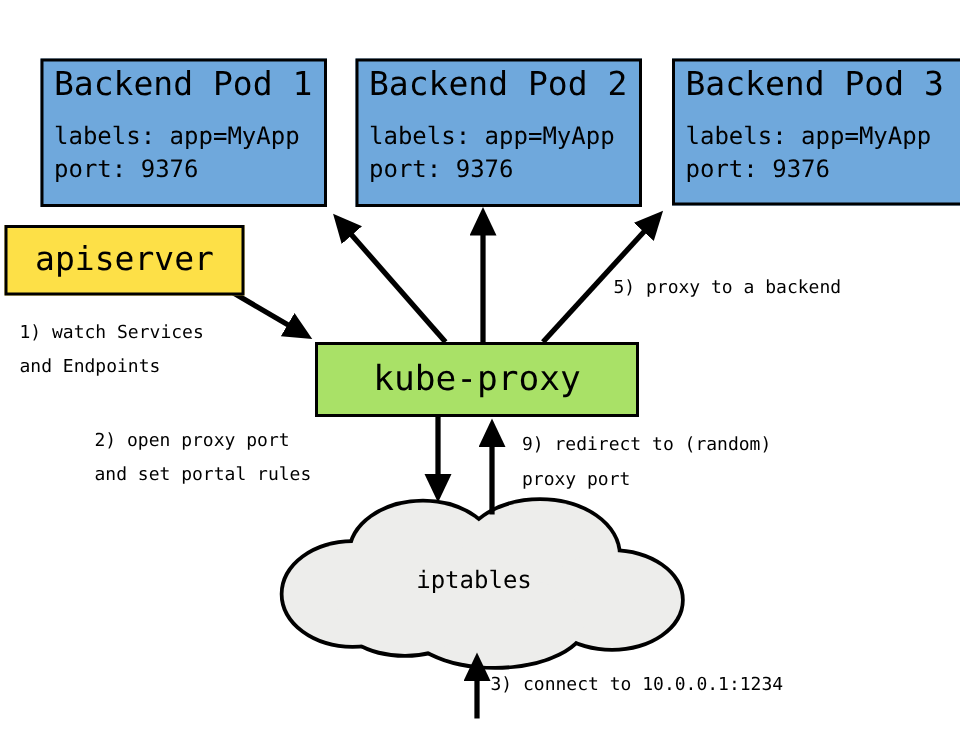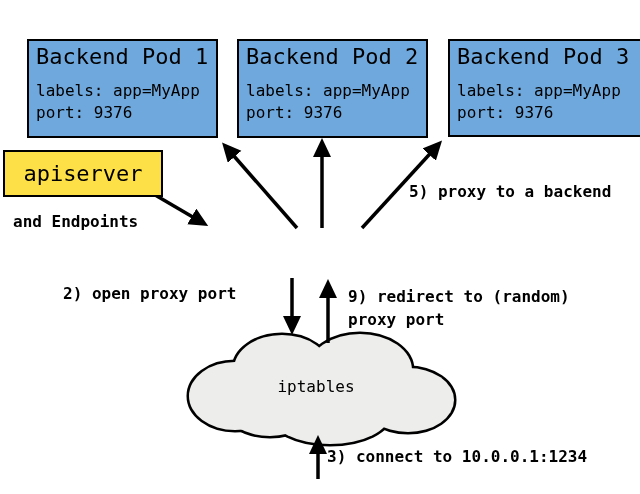--- a/index.html
+++ b/index.html
@@ -62,22 +62,22 @@
   }
   #client-box {
     left: 222px; top: 443px;
     width: 193px; height: 50px;
     background: #ecc47c;
     display: flex; align-items: center; justify-content: center;
     font-size: 24px;
   }
   .step-label {
     position: absolute;
-    font-size: 16px;
-    font-weight: bold;
+    font-size: 12px;
+    font-weight: normal;
     line-height: 23px;
     white-space: nowrap;
   }
   #step1-label { left: 13px;  top: 174px; }
   #step2-label { left: 63px;  top: 246px; }
   #step3-label { left: 327px; top: 409px; }
   #step4-label { left: 348px; top: 249px; }
   #step5-label { left: 409px; top: 144px; }
   #iptables-label {
     position: absolute;
@@ -144,30 +144,35 @@
   <div class="node pod" style="left:448px; top:3px; width:205px; height:98px;">
     <div class="pod-title">Backend Pod 3</div>
     <div class="pod-line1">labels: app=MyApp</div>
     <div class="pod-line2">port: 9376</div>
   </div>
 
   <div class="node" id="apiserver-box">
     <span>apiserver</span>
   </div>
 
+  <div class="node" id="kube-proxy-box">
+    <span>kube-proxy</span>
+  </div>
 
 
   <div id="iptables-label">iptables</div>
 
   <div class="step-label" id="step1-label">
+    <div>1) watch Services</div>
     <div>and Endpoints</div>
   </div>
 
   <div class="step-label" id="step2-label">
     <div>2) open proxy port</div>
+    <div>and set portal rules</div>
   </div>
 
   <div class="step-label" id="step3-label">
     <div>3) connect to 10.0.0.1:1234</div>
   </div>
 
   <div class="step-label" id="step4-label">
     <div>9) redirect to (random)</div>
     <div>proxy port</div>
   </div>

